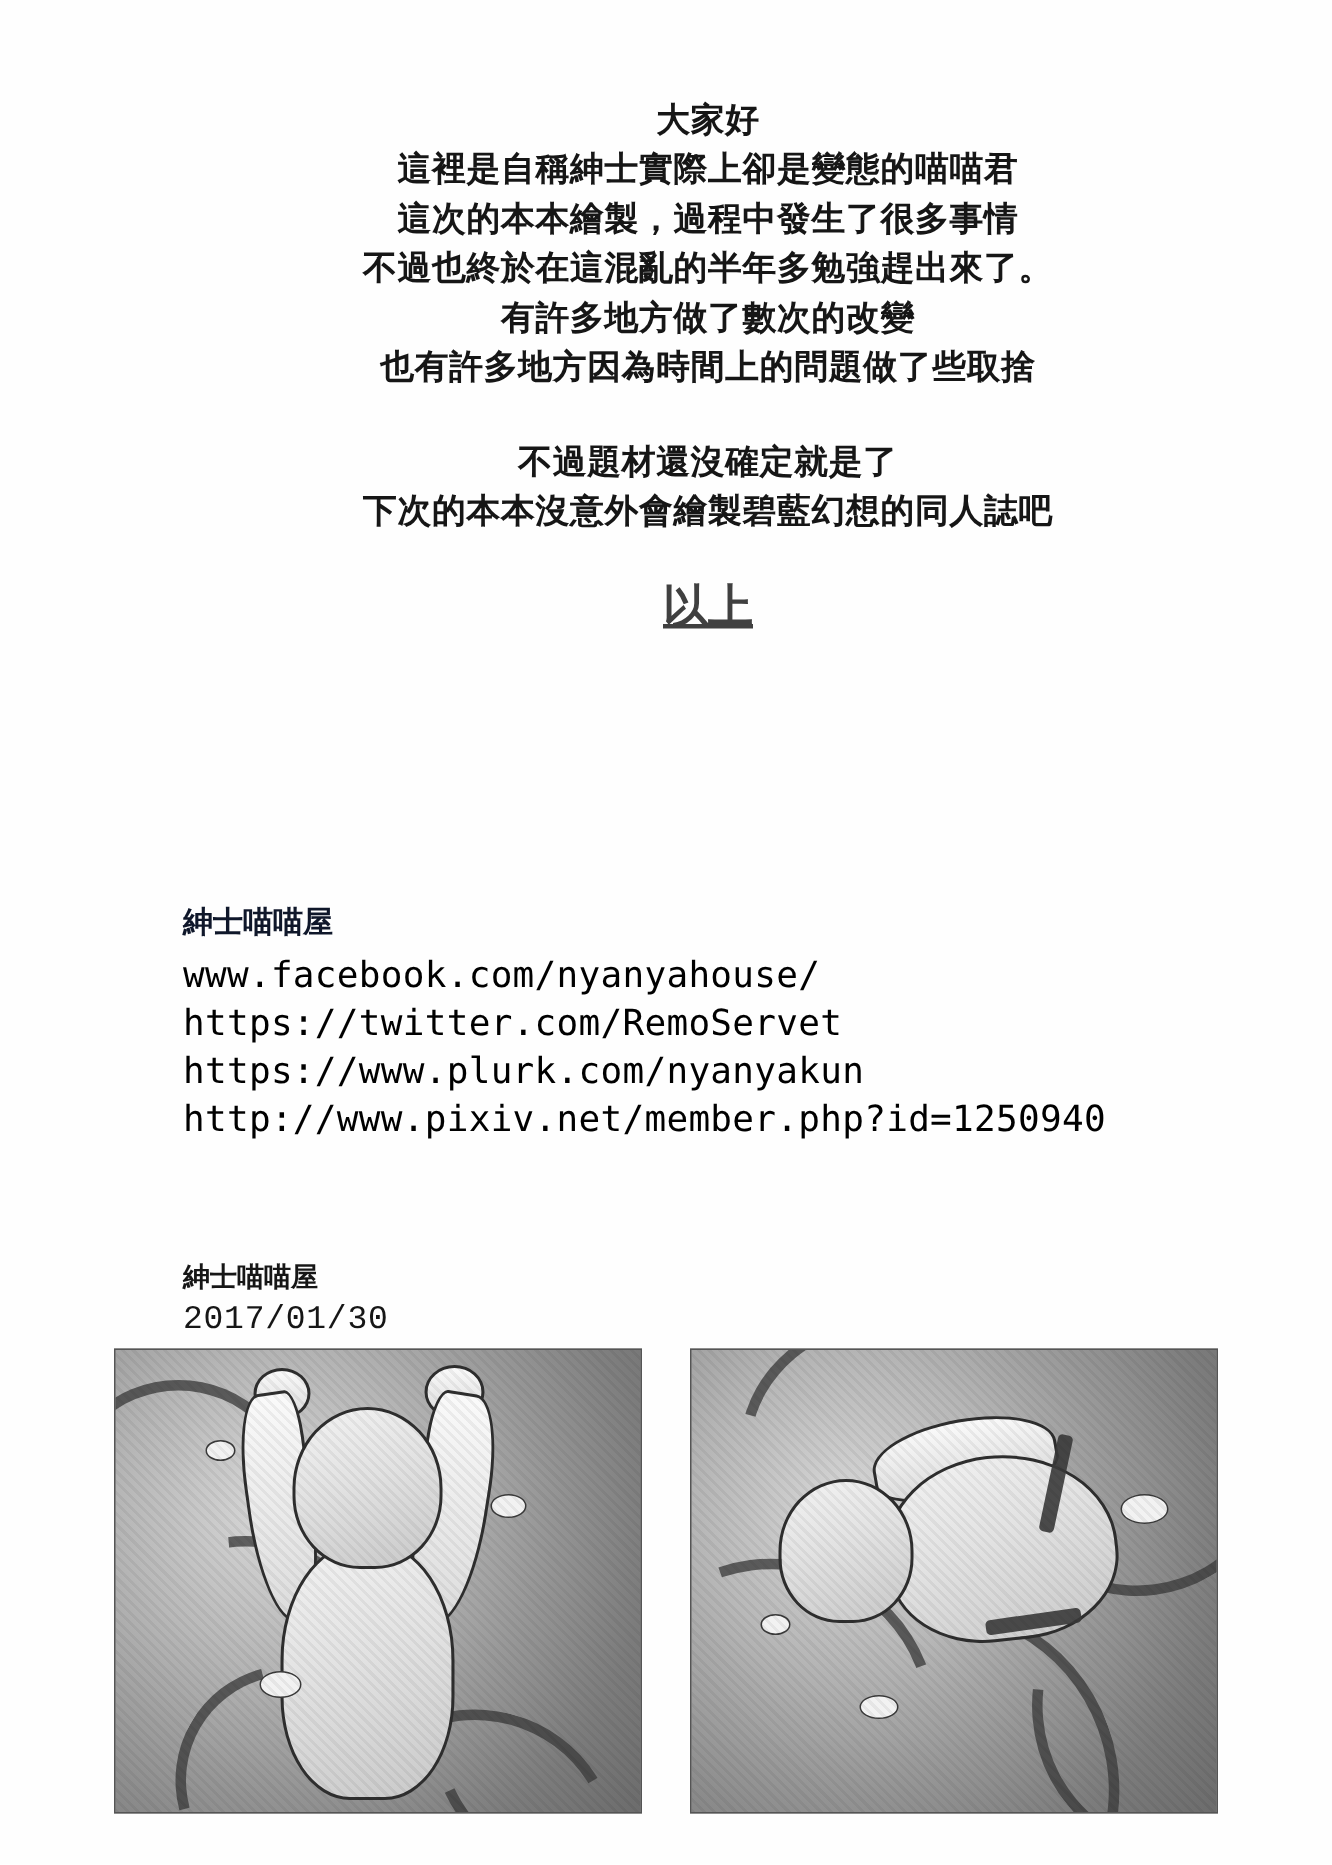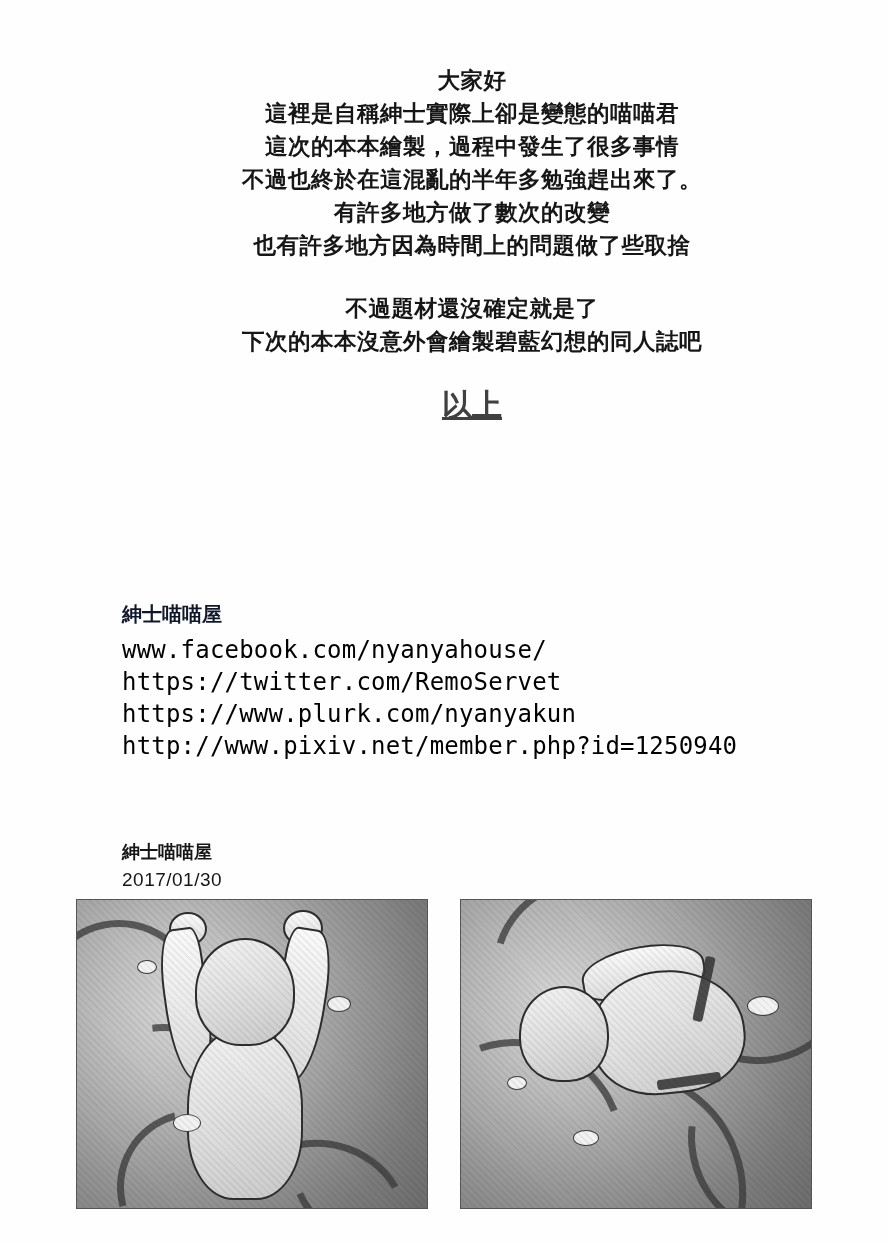--- a/index.html
+++ b/index.html
@@ -76,22 +76,22 @@
     left: 122px;
     top: 838px;
   }
   .imprint .imp-line {
     font-size: 18px;
     line-height: 28px;
     font-weight: 700;
     color: #161616;
   }
   .imprint .imp-date {
-    font-family: Liberation Sans, sans-serif;
-    font-size: 19px;
+    font-family: Liberation Mono, monospace;
+    font-size: 22px;
     line-height: 28px;
     letter-spacing: 0.5px;
     color: #161616;
   }
 
   .thumbs {
     position: absolute;
     left: 76px;
     top: 899px;
     width: 736px;

